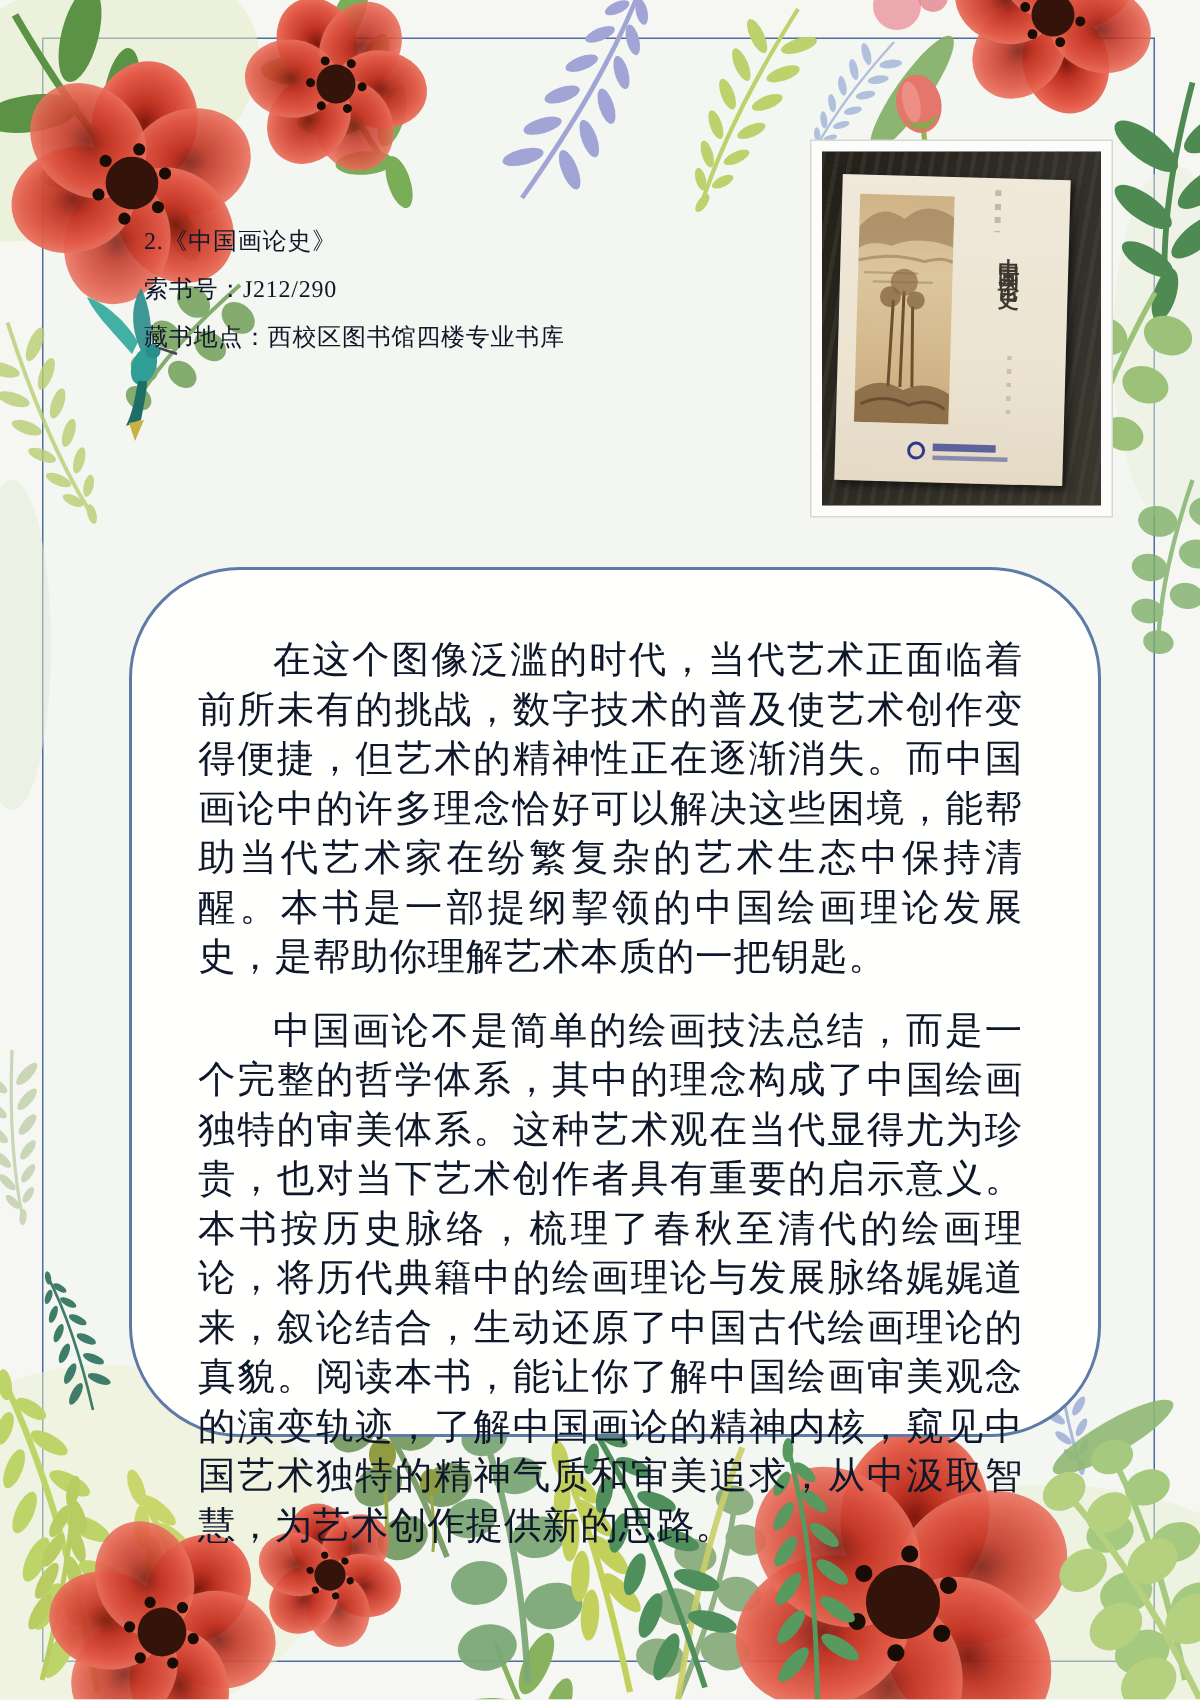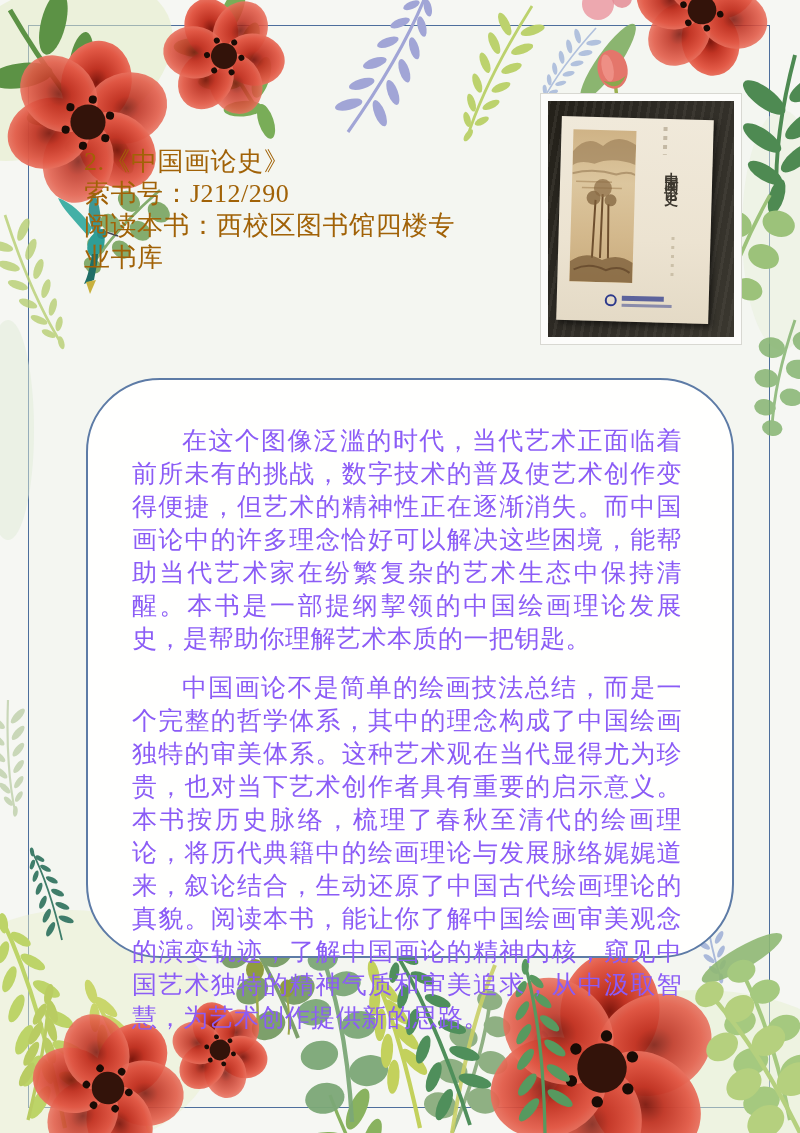--- a/index.html
+++ b/index.html
@@ -11,22 +11,22 @@
   .stage{position:absolute;inset:0;width:800px;height:1133px;}
   
   .frame{
     position:absolute;left:28px;top:25px;width:740px;height:1081px;
     border:1.5px solid #4d6e9c;background:#f4f6f1;z-index:1;
   }
   
   .florals{position:absolute;inset:0;z-index:2;pointer-events:none;}
   
   .bookinfo{
-    position:absolute;left:84px;top:146px;width:372px;z-index:3;
-    font-size:26px;line-height:32px;color:#a16207;letter-spacing:.5px;
+    position:absolute;left:96px;top:146px;width:372px;z-index:3;
+    font-size:16px;line-height:32px;color:#0f172a;letter-spacing:.5px;
   }
   .bookinfo div{margin:0;}
   
   .photo{
     position:absolute;left:541px;top:94px;width:200px;height:250px;z-index:3;
     background:#fcfcfa;box-shadow:0 0 0 1px #d8d8d2;padding:7px;box-sizing:border-box;
   }
   .photo-inner{
     position:relative;width:100%;height:100%;overflow:hidden;
     background:
@@ -66,21 +66,21 @@
   .pub .bar1{position:absolute;left:17px;top:2px;width:42px;height:5px;background:#2d3a8c;opacity:.75;}
   .pub .bar2{position:absolute;left:17px;top:10px;width:50px;height:3px;background:#2d3a8c;opacity:.5;}
   
   .descbox{
     position:absolute;left:86px;top:378px;width:648px;height:580px;z-index:3;
     box-sizing:border-box;border:2px solid #5d7ba6;border-radius:74px;
     background:#fffffe;
     padding:44px 50px 0 44px;
   }
   .descbox p{
-    margin:0 0 16px 0;font-size:25px;line-height:33px;color:#8b5cf6;
+    margin:0 0 16px 0;font-size:25px;line-height:33px;color:#0f172a;
     text-align:justify;text-indent:2em;letter-spacing:.5px;
   }
 </style>
 </head>
 <body>
 
 <div class="stage">
 
   <div class="frame"></div>
 
@@ -270,21 +270,21 @@
       <use href="#fern" style="color:#57995f" transform="translate(545,1133) rotate(-8) scale(1.8)"></use>
       <use href="#blade" fill="currentColor" style="color:#8fb873" opacity=".9" transform="translate(742,958) rotate(150)"></use>
       <use href="#roundspray" style="color:#a5c97f" transform="translate(790,1120) rotate(-20) scale(1.7)"></use>
       <use href="#roundspray" style="color:#b5d07e" transform="translate(800,1133) rotate(-35) scale(1.8)"></use>
     </g>
   </svg>
 
   <div class="bookinfo">
     <div>2.《中国画论史》</div>
     <div>索书号：J212/290</div>
-    <div>阅读本书：西校区图书馆四楼专业书库</div>
+    <div>藏书地点：西校区图书馆四楼专业书库</div>
   </div>
 
   <div class="photo">
     <div class="photo-inner">
       <div class="book">
         <div class="painting">
           <svg width="63" height="152" viewBox="0 0 63 152" xmlns="http://www.w3.org/2000/svg">
             <path d="M0,22 Q14,4 30,16 Q44,2 63,14 L63,34 Q40,26 22,34 Q8,30 0,36 Z" fill="#8a6b45" opacity=".5"></path>
             <path d="M0,44 Q22,38 44,44 Q56,40 63,44" stroke="#8a6b45" stroke-width="2" fill="none" opacity=".5"></path>
             <path d="M4,52 H40 M10,58 H50" stroke="#9c7b4e" stroke-width="1.5" opacity=".5"></path>

